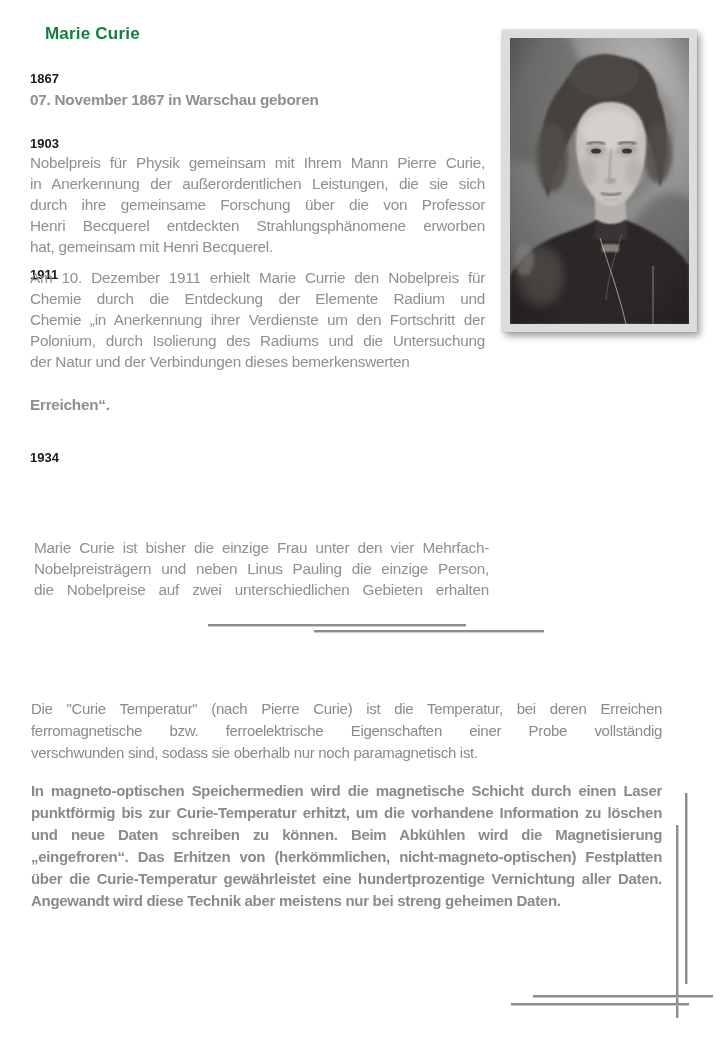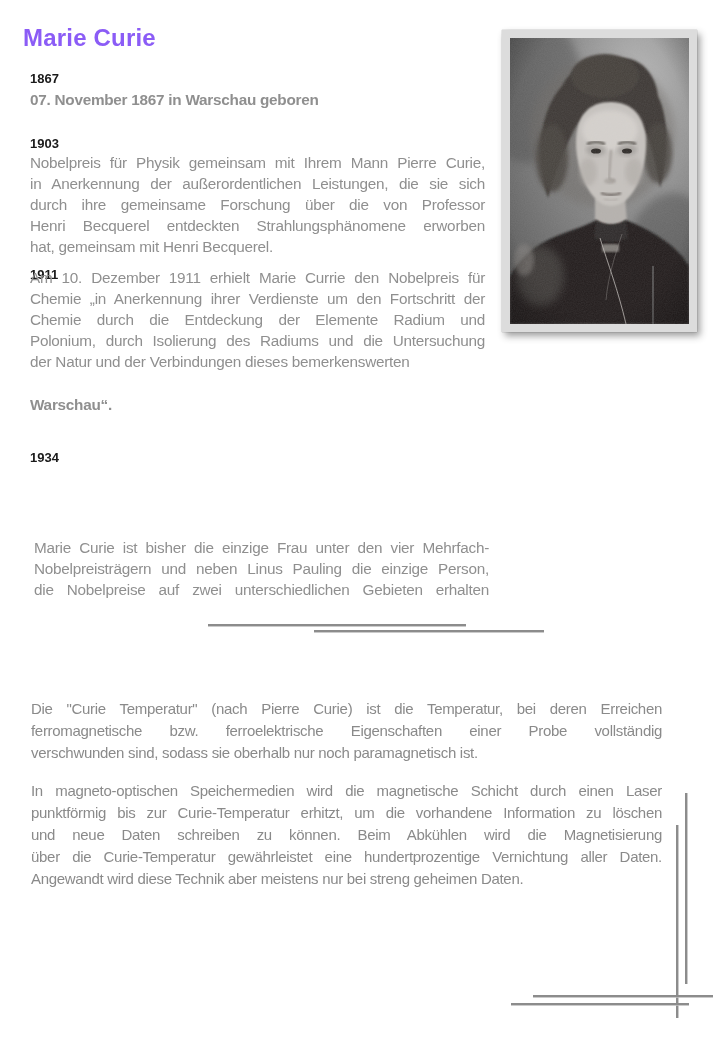--- a/index.html
+++ b/index.html
@@ -3,22 +3,22 @@
 <meta charset="utf-8">
 <style>
   html,body { margin:0; padding:0; background:#ffffff; }
   #page {
     position:relative; width:720px; height:1040px; background:#ffffff;
     overflow:hidden; font-family:"Liberation Sans","DejaVu Sans",sans-serif;
   }
   .abs { position:absolute; }
 
   #title {
-    left:23px; top:24px; width:455px;
-    font-size:24px; font-weight:bold; color:#8b5cf6; letter-spacing:0.2px;
+    left:45px; top:24px; width:455px;
+    font-size:17px; font-weight:bold; color:#15803d; letter-spacing:0.2px;
   }
 
   .year-heading {
     width:455px; font-size:13px; font-weight:bold; color:#1a1a1a; line-height:21px;
   }
   .bio-text {
     width:455px; font-size:15.3px; color:#8f8f8f; line-height:21px;
     letter-spacing:-0.25px;
   }
   .footer-text {
@@ -56,26 +56,26 @@
       <div class="jl">Nobelpreis für Physik gemeinsam mit Ihrem Mann Pierre Curie,</div>
       <div class="jl">in Anerkennung der außerordentlichen Leistungen, die sie sich</div>
       <div class="jl">durch ihre gemeinsame Forschung über die von Professor</div>
       <div class="jl">Henri Becquerel entdeckten Strahlungsphänomene erworben</div>
       <div class="jl jl-last">hat, gemeinsam mit Henri Becquerel.</div>
     </div>
 
   <div class="abs year-heading" style="left:30px; top:264px;">1911</div>
   <div class="abs bio-text" style="left:30px; top:267px;">
       <div class="jl">Am 10. Dezember 1911 erhielt Marie Currie den Nobelpreis für</div>
+      <div class="jl">Chemie durch die Entdeckung der Elemente Radium und</div>
       <div class="jl">Chemie „in Anerkennung ihrer Verdienste um den Fortschritt der</div>
-      <div class="jl">Chemie durch die Entdeckung der Elemente Radium und</div>
       <div class="jl">Polonium, durch Isolierung des Radiums und die Untersuchung</div>
       <div class="jl jl-last">der Natur und der Verbindungen dieses bemerkenswerten</div>
     </div>
-  <div class="abs bio-text plain-line" style="left:30px; top:394px;">Warschau“.</div>
+  <div class="abs bio-text plain-line" style="left:30px; top:394px;">Erreichen“.</div>
 
   <div class="abs year-heading" style="left:30px; top:447px;">1934</div>
 
   <div class="abs bio-text" style="left:34px; top:501px;margin-top:36px;">
       <div class="jl">Marie Curie ist bisher die einzige Frau unter den vier Mehrfach-</div>
       <div class="jl">Nobelpreisträgern und neben Linus Pauling die einzige Person,</div>
       <div class="jl">die Nobelpreise auf zwei unterschiedlichen Gebieten erhalten</div>
     </div>
 
   <div id="photo-frame" class="abs">
@@ -143,24 +143,25 @@
   </div>
 
   <div class="abs rule" style="left:208px; top:624px; width:258px; height:2px;"></div>
   <div class="abs rule" style="left:314px; top:630px; width:230px; height:2px;"></div>
 
   <div class="abs footer-text" style="left:31px; top:698px;">
       <div class="jl">Die "Curie Temperatur" (nach Pierre Curie) ist die Temperatur, bei deren Erreichen</div>
       <div class="jl">ferromagnetische bzw. ferroelektrische Eigenschaften einer Probe vollständig</div>
       <div class="jl jl-last">verschwunden sind, sodass sie oberhalb nur noch paramagnetisch ist.</div>
     </div>
-  <div class="abs footer-text" style="left:31px; top:780px;">
+  <div class="abs footer-text" style="left:31px; top:780px;font-weight:bold;">
       <div class="jl">In magneto-optischen Speichermedien wird die magnetische Schicht durch einen Laser</div>
       <div class="jl">punktförmig bis zur Curie-Temperatur erhitzt, um die vorhandene Information zu löschen</div>
       <div class="jl">und neue Daten schreiben zu können. Beim Abkühlen wird die Magnetisierung</div>
+      <div class="jl">„eingefroren“. Das Erhitzen von (herkömmlichen, nicht-magneto-optischen) Festplatten</div>
       <div class="jl">über die Curie-Temperatur gewährleistet eine hundertprozentige Vernichtung aller Daten.</div>
       <div class="jl jl-last">Angewandt wird diese Technik aber meistens nur bei streng geheimen Daten.</div>
     </div>
 
   <div class="abs rule-v" style="left:685px; top:793px; width:2px; height:191px;"></div>
   <div class="abs rule-v" style="left:676px; top:825px; width:2px; height:193px;"></div>
   <div class="abs rule" style="left:533px; top:995px; width:180px; height:2px;"></div>
   <div class="abs rule" style="left:511px; top:1003px; width:178px; height:2px;"></div>
 
 </div>

